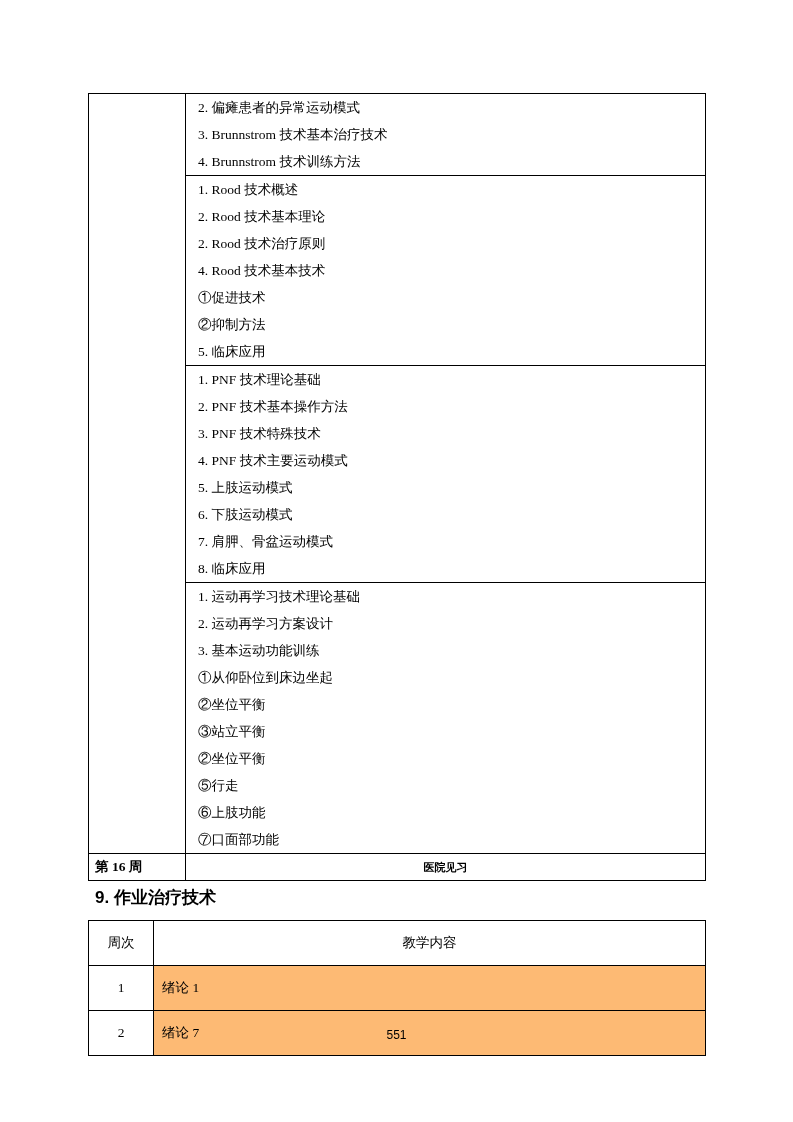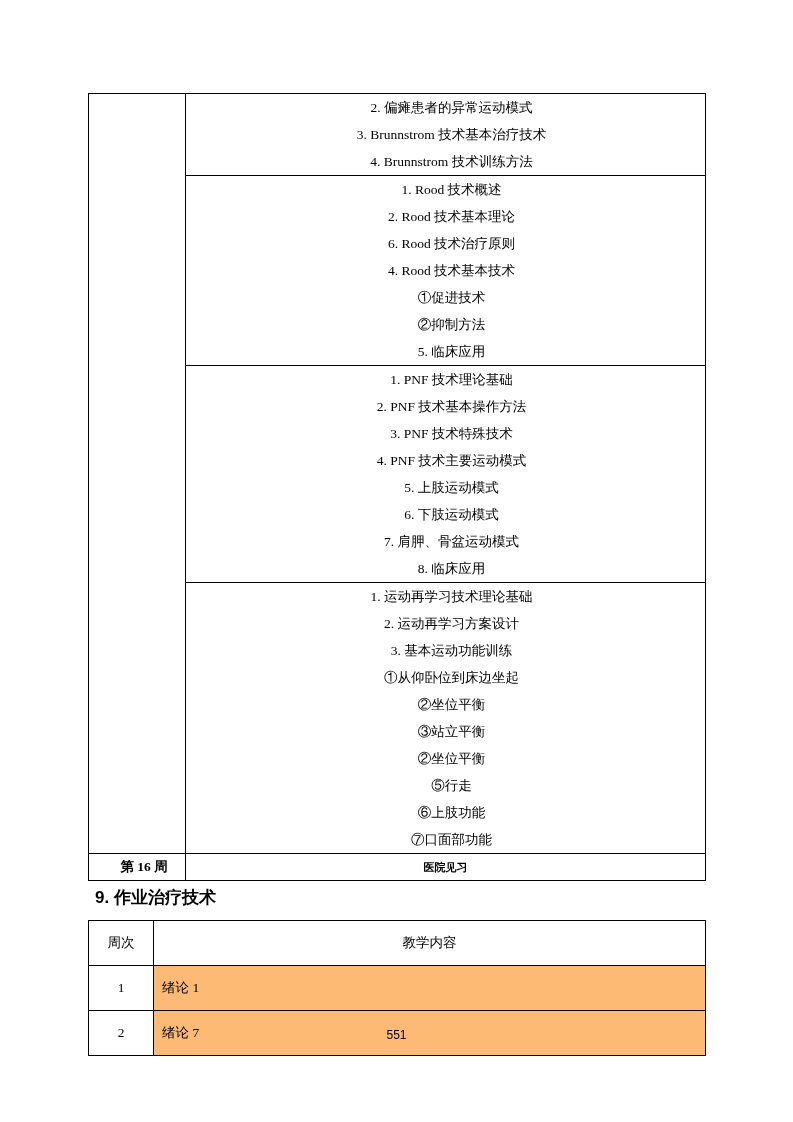--- a/index.html
+++ b/index.html
@@ -22,33 +22,32 @@
   .t1 {
     position: absolute;
     left: 88px;
     top: 93px;
     width: 618px;
   }
   .t1 td {
     border: 1px solid #000;
     vertical-align: top;
     padding: 0;
-    text-align: center;
   }
   .t1 .col-week { width: 97px; }
   .t1 .content-cell { padding: 0; }
   .t1 .line {
     line-height: 27px;
     padding-left: 12px;
     font-size: 13.5px;
     white-space: nowrap;
   }
   .t1 .week-label {
     line-height: 26px;
-    padding-left: 14px;
+    padding-left: 6px;
     font-size: 13.5px;
     font-weight: bold;
   }
   .t1 .center-bold {
     text-align: center;
     line-height: 26px;
     font-size: 11px;
     font-weight: bold;
   }
 
@@ -118,21 +117,21 @@
         <td class="content-cell">
           <div class="line">2. 偏瘫患者的异常运动模式</div>
           <div class="line">3. Brunnstrom 技术基本治疗技术</div>
           <div class="line">4. Brunnstrom 技术训练方法</div>
         </td>
       </tr>
       <tr>
         <td class="content-cell">
           <div class="line">1. Rood 技术概述</div>
           <div class="line">2. Rood 技术基本理论</div>
-          <div class="line">6. Rood 技术治疗原则</div>
+          <div class="line">2. Rood 技术治疗原则</div>
           <div class="line">4. Rood 技术基本技术</div>
           <div class="line">①促进技术</div>
           <div class="line">②抑制方法</div>
           <div class="line">5. 临床应用</div>
         </td>
       </tr>
       <tr>
         <td class="content-cell">
           <div class="line">1. PNF 技术理论基础</div>
           <div class="line">2. PNF 技术基本操作方法</div>

